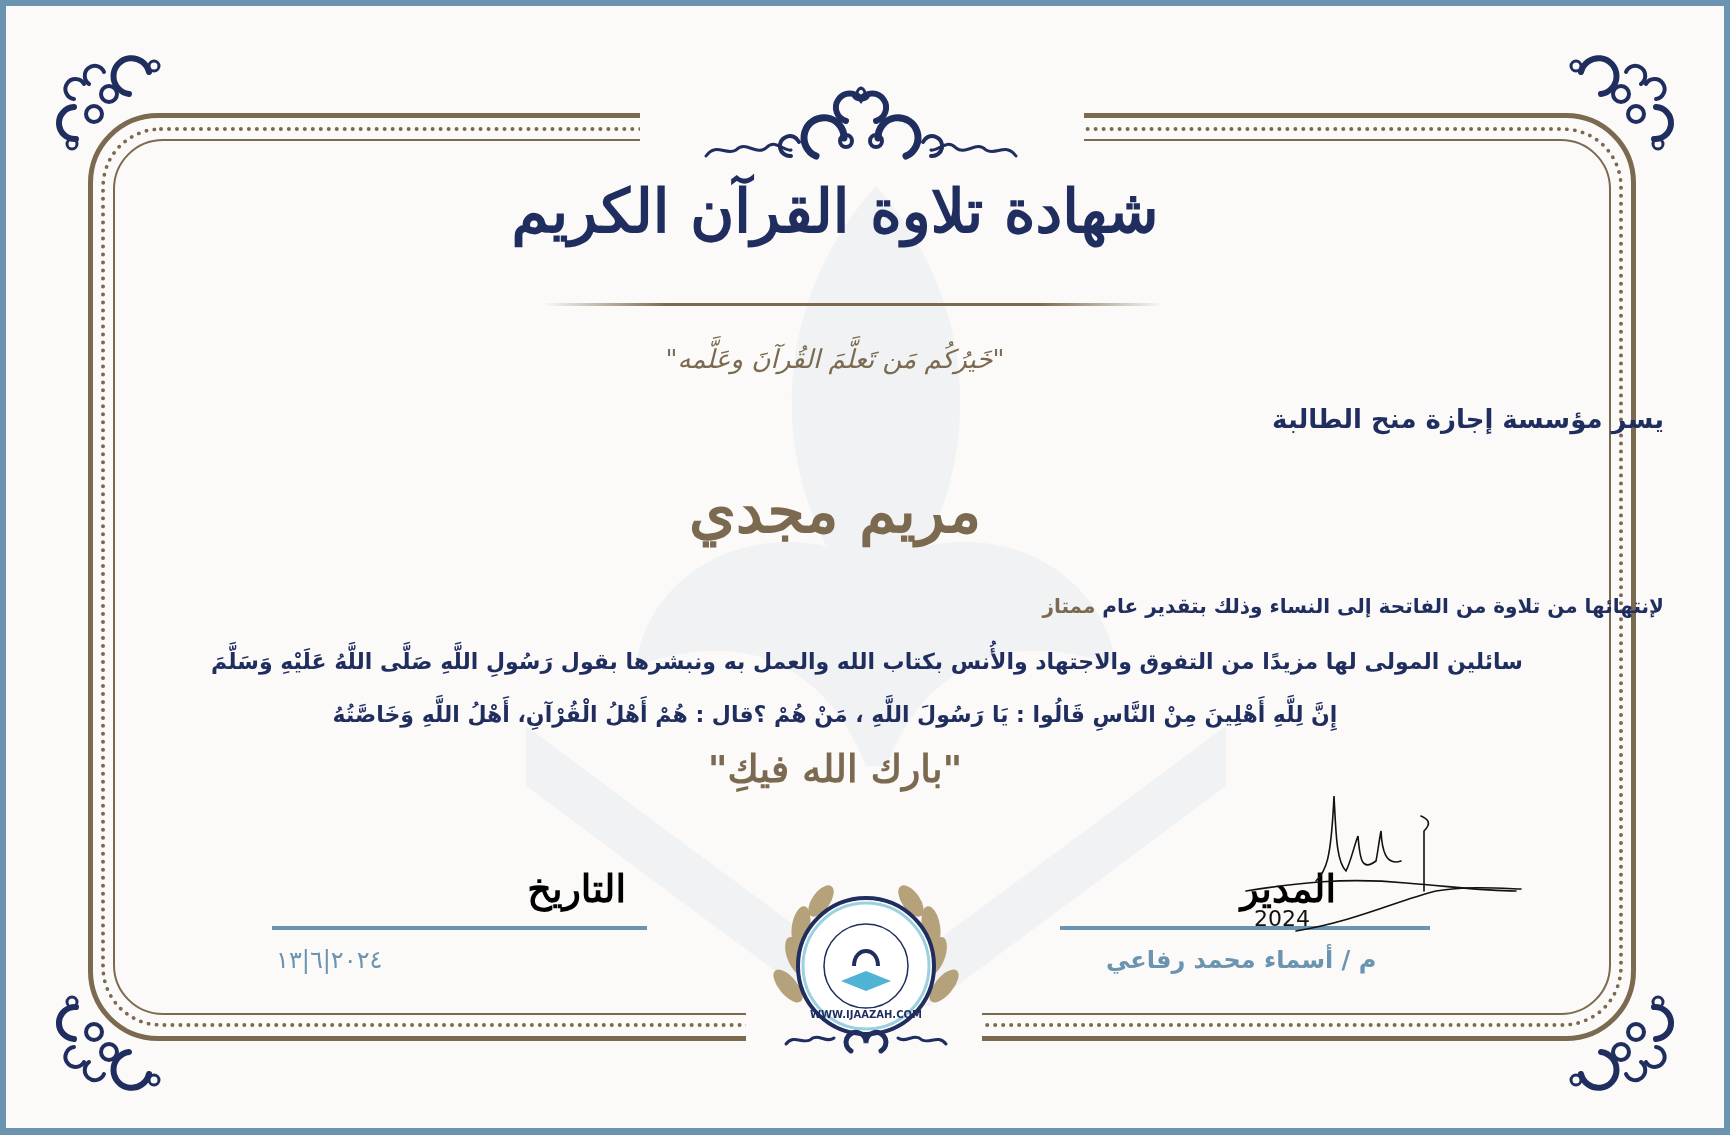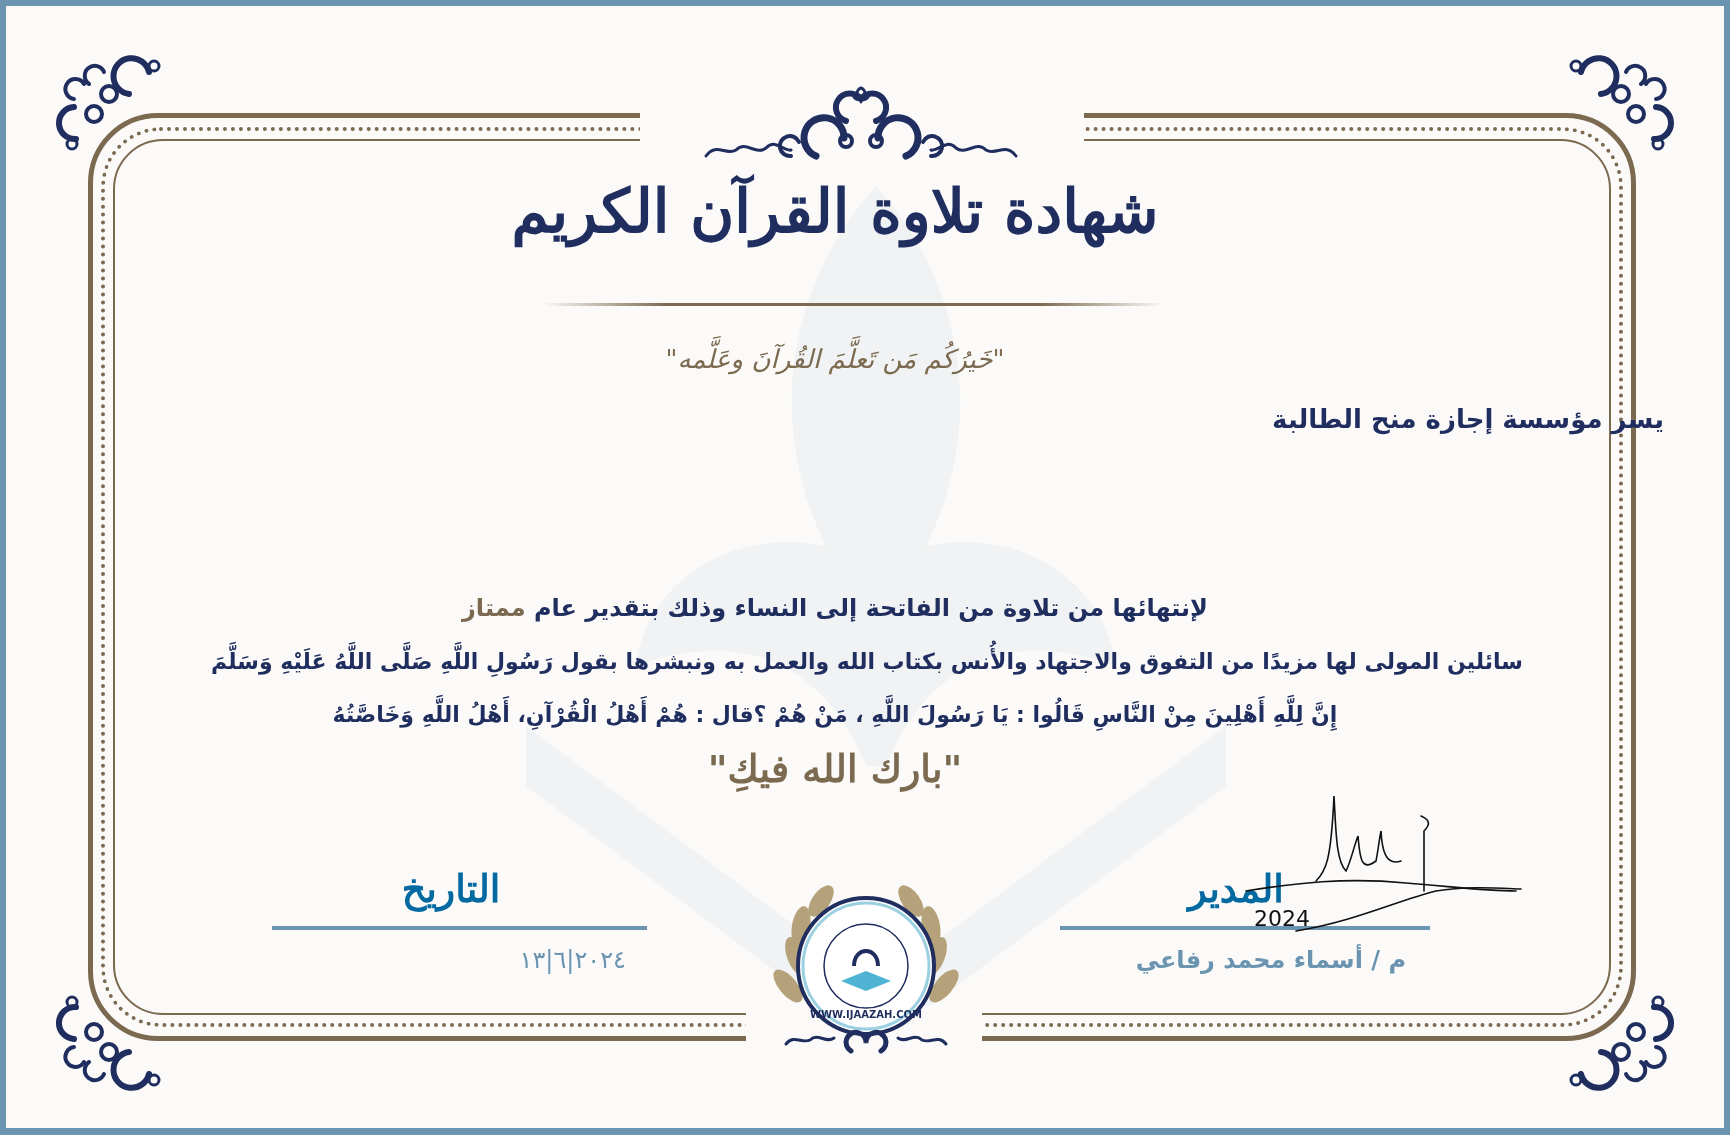--- a/index.html
+++ b/index.html
@@ -13,28 +13,28 @@
   .gap-bottom{position:absolute;left:740px;top:1000px;width:236px;height:48px;background:#fbfaf9;}
   .watermark{position:absolute;left:520px;top:160px;width:700px;height:900px;opacity:.07;}
   .txt{position:absolute;left:0;width:1658px;text-align:center;direction:rtl;}
   .navy{color:#1f2d5f;}
   .brown{color:#7b6a4f;}
   .title{top:170px;font-family:"DejaVu Serif",serif;font-size:60px;font-weight:bold;}
   .title-rule{position:absolute;left:537px;top:297px;width:620px;height:3px;background:linear-gradient(90deg,rgba(123,106,79,0),#7b6a4f 20%,#7b6a4f 80%,rgba(123,106,79,0));}
   .quote{top:338px;font-family:"DejaVu Serif",serif;font-style:italic;font-size:26px;}
   .intro{top:398px;font-size:26px;font-weight:bold;text-align:right;}
   .name{top:470px;font-family:"DejaVu Serif",serif;font-size:60px;font-weight:bold;}
-  .line1{top:588px;font-size:24px;font-weight:bold;}
+  .line1{top:588px;font-size:20px;font-weight:bold;text-align:right;}
   .line2{top:643px;font-size:22px;font-weight:bold;padding-left:32px;}
   .line3{top:696px;font-size:22px;font-weight:bold;}
   .bless{top:740px;font-family:"DejaVu Serif",serif;font-size:38px;font-weight:bold;}
   .teacher{top:818px;font-size:24px;color:#1f2d5f;}
-  .label{position:absolute;top:860px;font-family:"DejaVu Serif",serif;font-size:38px;font-weight:bold;color:#0369a1;text-align:center;direction:rtl;}
+  .label{position:absolute;top:860px;font-family:"DejaVu Serif",serif;font-size:38px;font-weight:bold;color:#000000;text-align:right;direction:rtl;}
   .sig-rule{position:absolute;top:920px;height:4px;background:#6b94b0;}
-  .sub{position:absolute;top:940px;font-size:24px;color:#6b94b0;text-align:right;direction:rtl;}
+  .sub{position:absolute;top:940px;font-size:24px;color:#6b94b0;text-align:left;direction:rtl;}
   .corner{position:absolute;width:110px;height:110px;}
 </style>
 </head>
 <body>
 
 <div class="sheet">
 
   <svg class="watermark" viewBox="0 0 700 900">
     <path d="M350 20 C260 120 240 260 300 380 C200 360 120 420 110 500 C220 460 300 500 340 600 L360 600 C400 500 480 460 590 500 C580 420 500 360 400 380 C460 260 440 120 350 20 Z" fill="#6b94b0"></path>
     <path d="M0 560 L350 820 L700 560 L700 620 L350 880 L0 620 Z" fill="#6b94b0"></path>
@@ -108,20 +108,21 @@
       <path d="M10 80 c10 -14 20 0 30 -6 c10 -10 20 6 30 -2 c10 -10 18 4 25 2" stroke-width="3"></path>
       <path d="M320 80 c-10 -14 -20 0 -30 -6 c-10 -10 -20 6 -30 -2 c-10 -10 -18 4 -25 2" stroke-width="3"></path>
     </g>
   </svg>
 
   <div class="txt title navy">شهادة تلاوة القرآن الكريم</div>
   <div class="title-rule"></div>
 
   <div class="txt quote brown">"خَيرُكُم مَن تَعلَّمَ القُرآنَ وعَلَّمه"</div>
   <div class="txt intro navy">يسر مؤسسة إجازة منح الطالبة</div>
+  <div class="txt name brown">مريم مجدي</div>
 
   <div class="txt line1 navy">
     <span>لإنتهائها من تلاوة  من الفاتحة إلى النساء وذلك بتقدير عام</span>
     <span> </span>
     <span class="brown">ممتاز</span>
   </div>
   <div class="txt line2 navy">سائلين المولى لها مزيدًا من التفوق والاجتهاد والأُنس بكتاب الله والعمل به ونبشرها بقول رَسُولِ اللَّهِ صَلَّى اللَّهُ عَلَيْهِ وَسَلَّمَ</div>
   <div class="txt line3 navy">إِنَّ لِلَّهِ أَهْلِينَ مِنْ النَّاسِ قَالُوا : يَا رَسُولَ اللَّهِ ، مَنْ هُمْ ؟قال : هُمْ أَهْلُ الْقُرْآنِ، أَهْلُ اللَّهِ وَخَاصَّتُهُ</div>
 
   <div class="txt bless brown">"بارك الله فيكِ"</div>

